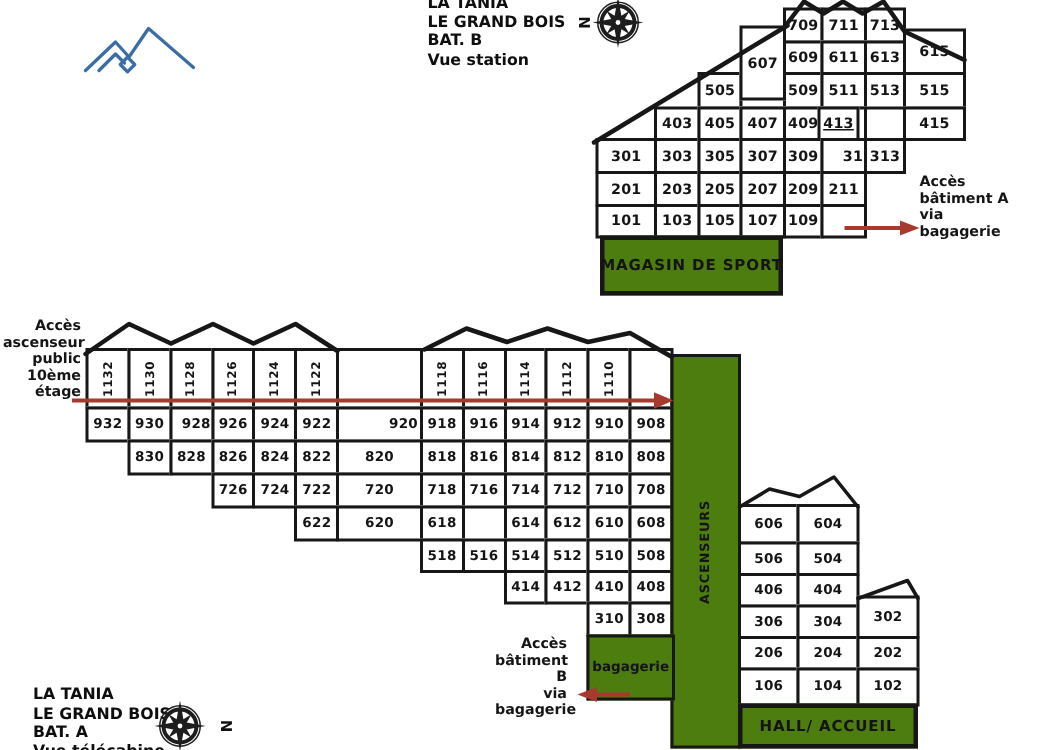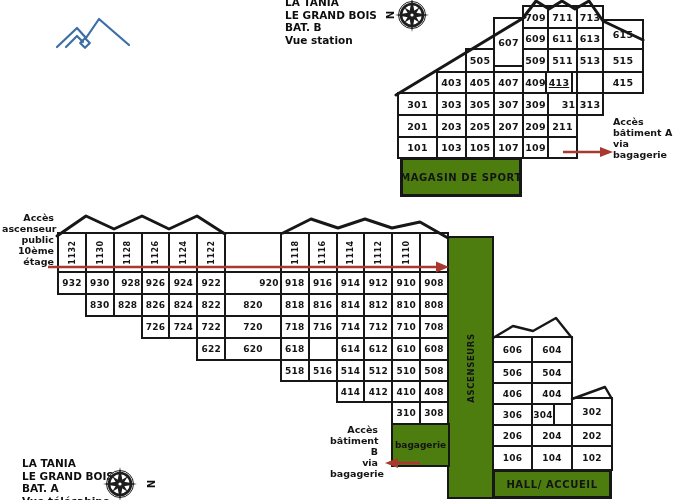--- a/index.html
+++ b/index.html
@@ -292,21 +292,21 @@
     </div>
     <div class="room a" style="left: 492px; top: 382px; width: 41px; height: 23px;">
       <span>406</span>
     </div>
     <div class="room a" style="left: 531px; top: 382px; width: 42px; height: 23px;">
       <span>404</span>
     </div>
     <div class="room a" style="left: 492px; top: 403px; width: 41px; height: 23px;">
       <span>306</span>
     </div>
-    <div class="room a" style="left: 531px; top: 403px; width: 24px; height: 23px;">
+    <div class="room a" style="left: 531px; top: 403px; width: 42px; height: 23px;">
       <span>304</span>
     </div>
     <div class="room a" style="left: 571px; top: 397px; width: 42px; height: 29px;">
       <span>302</span>
     </div>
     <div class="room a" style="left: 492px; top: 424px; width: 41px; height: 23px;">
       <span>206</span>
     </div>
     <div class="room a" style="left: 531px; top: 424px; width: 42px; height: 23px;">
       <span>204</span>

